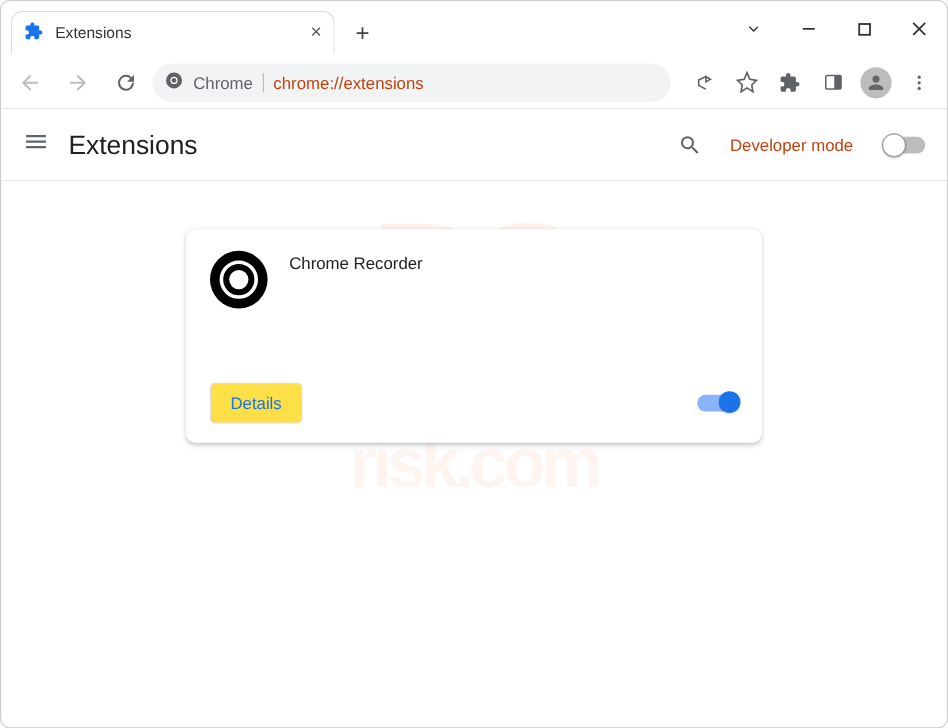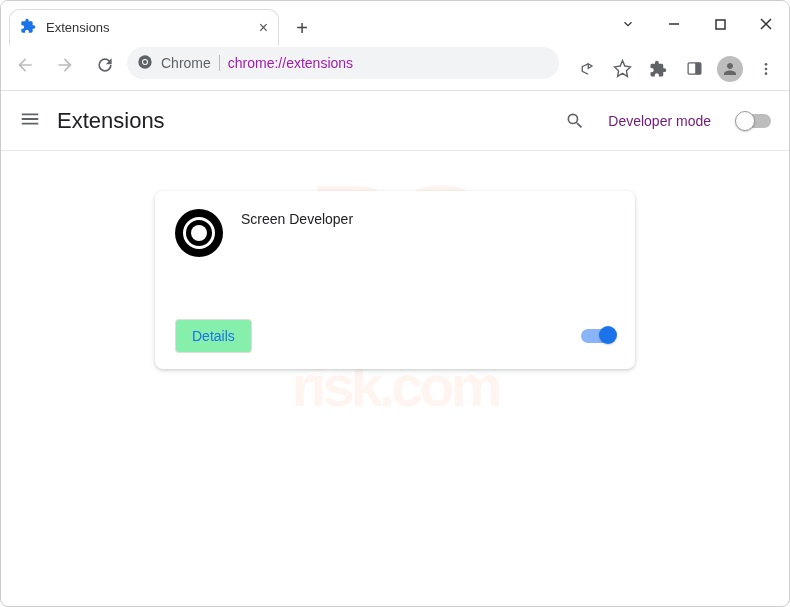--- a/index.html
+++ b/index.html
@@ -71,20 +71,21 @@
   .winbtn {
     width: 46px; height: 38px;
     display: flex; align-items: center; justify-content: center;
     font-size: 14px; color: #333;
   }
   .chevron-down { width: 46px; display: flex; align-items: center; justify-content: center; }
   
   .addrrow {
     height: 44px;
     display: flex;
+    align-items: center;
     gap: 4px;
     padding: 0 6px;
     border-bottom: 1px solid #e2e2e2;
     position: relative;
     z-index: 2;
     background: #fff;
   }
   .navicon {
     width: 36px; height: 36px;
     border-radius: 50%;
@@ -100,21 +101,21 @@
     border-radius: 16px;
     background: #f1f3f4;
     padding: 0 10px;
     color: #5f6368;
     font-size: 14px;
     gap: 8px;
   }
   .omni-divider {
     width: 1px; height: 16px; background: #bbb;
   }
-  .omni-url { color: #a21caf; }
+  .omni-url { color: #c2410c; }
   .toolbar-icons {
     display: flex; align-items: center;
     gap: 2px;
     margin-left: 6px;
   }
   .ticon {
     width: 34px; height: 34px;
     display: flex; align-items: center; justify-content: center;
     color: #5f6368;
     border-radius: 50%;
@@ -138,21 +139,21 @@
     z-index: 2;
   }
   .hamburger svg { width: 22px; height: 22px; }
   .ext-title {
     font-size: 22px;
     font-weight: 500;
     color: #202124;
   }
   .dev-label {
     font-size: 14px;
-    color: #701a75;
+    color: #c2410c;
   }
   .spacer { flex: 1; }
   .toggle {
     width: 34px; height: 14px;
     background: #bdbdbd;
     border-radius: 8px;
     position: relative;
     margin-left: 10px;
   }
   .toggle::after {
@@ -224,21 +225,21 @@
     display: flex;
     align-items: center;
     gap: 10px;
     margin-top: 20px;
   }
   .btn {
     height: 34px;
     padding: 0 16px;
     border: 1px solid #dadce0;
     border-radius: 4px;
-    background: #86efac;
+    background: #fde047;
     color: #1a73e8;
     font-size: 14px;
     font-weight: 500;
     display: flex;
     align-items: center;
     cursor: pointer;
   }
 </style>
 </head>
 <body>
@@ -368,21 +369,21 @@
 </div>
 
 <div class="content">
   <div class="card">
     <div class="card-top">
       <div class="ext-icon">
         <div class="ext-icon-inner">
             <div class="ext-icon-dot"></div>
           </div>
       </div>
-      <div class="ext-name">Screen Developer</div>
+      <div class="ext-name">Chrome Recorder</div>
     </div>
     <div class="card-bottom">
       <button class="btn">Details</button>
       <div class="spacer"></div>
       <div class="toggle on"></div>
     </div>
   </div>
 </div>
 
 </body></html>

